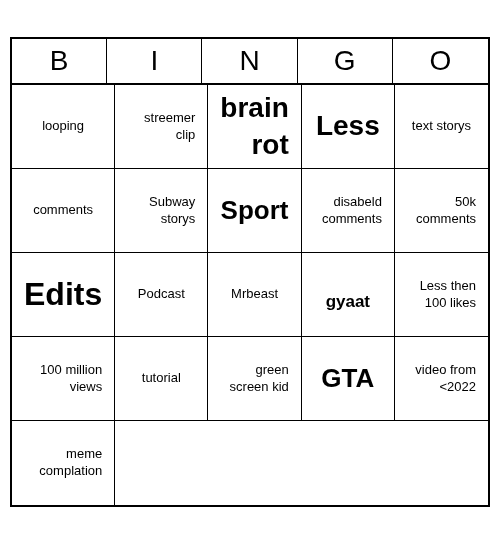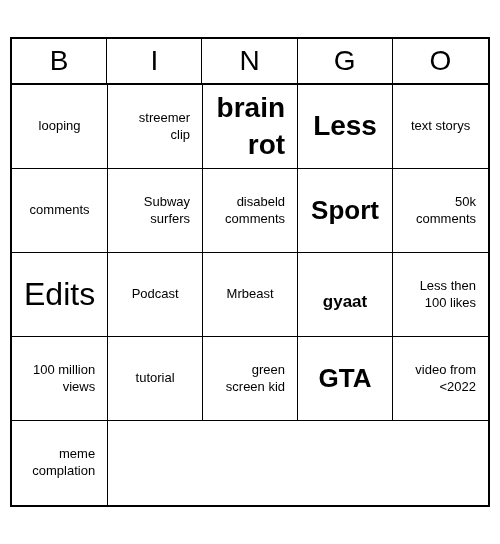--- a/index.html
+++ b/index.html
@@ -62,21 +62,21 @@
     .cell-text.large {
       font-size: 28px;
       font-weight: bold;
     }
     .cell-text.xlarge {
       font-size: 26px;
       font-weight: bold;
     }
     .cell-text.xxlarge {
       font-size: 32px;
-      font-weight: normal;
+      font-weight: bold;
     }
     .cell-text.medium {
       font-size: 17px;
       font-weight: bold;
       margin-top: 16px;
     }
   </style>
 </head>
 <body>
 
@@ -101,27 +101,27 @@
       <div class="bingo-cell">
         <span class="cell-text large">Less</span>
       </div>
       <div class="bingo-cell">
         <span class="cell-text">text storys</span>
       </div>
       <div class="bingo-cell">
         <span class="cell-text">comments</span>
       </div>
       <div class="bingo-cell">
-        <span class="cell-text">Subway surfers</span>
+        <span class="cell-text">Subway storys</span>
+      </div>
+      <div class="bingo-cell">
+        <span class="cell-text xlarge">Sport</span>
       </div>
       <div class="bingo-cell">
         <span class="cell-text">disabeld comments</span>
-      </div>
-      <div class="bingo-cell">
-        <span class="cell-text xlarge">Sport</span>
       </div>
       <div class="bingo-cell">
         <span class="cell-text">50k comments</span>
       </div>
       <div class="bingo-cell">
         <span class="cell-text xxlarge">Edits</span>
       </div>
       <div class="bingo-cell">
         <span class="cell-text">Podcast</span>
       </div>

